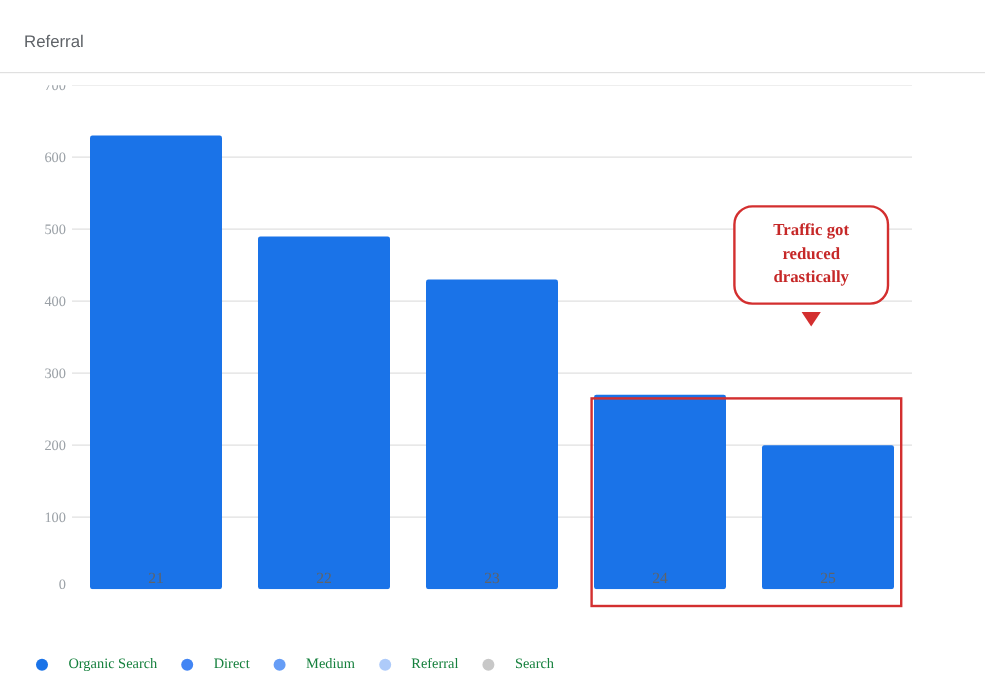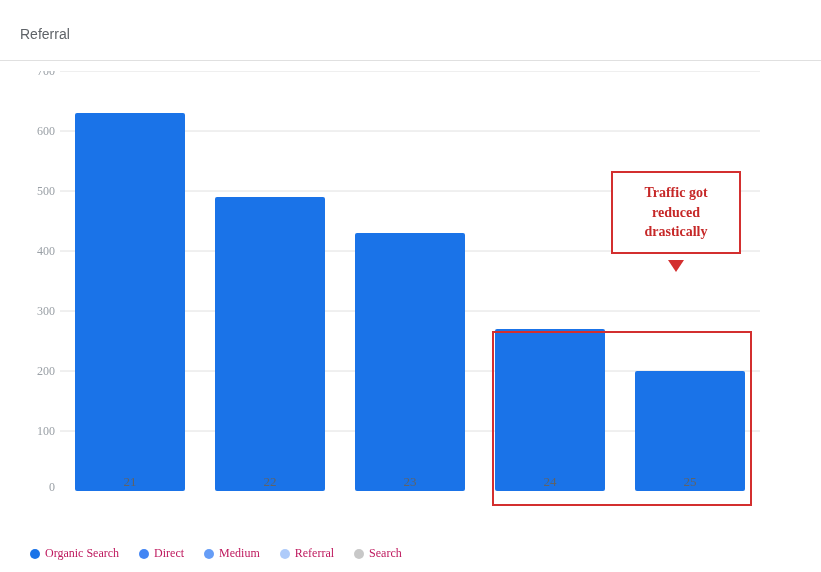--- a/index.html
+++ b/index.html
@@ -58,21 +58,21 @@
       height: 100%;
     }
 
     
     .annotation-box {
       position: absolute;
       top: 110px;
       right: 80px;
       width: 130px;
       border: 2px solid #d32f2f;
-      border-radius: 0;
+      border-radius: 16px;
       background: #fff;
       padding: 10px 12px;
       text-align: center;
       font-size: 14px;
       font-weight: 700;
       color: #c62828;
       line-height: 1.4;
       z-index: 10;
     }
     .annotation-box::after {
@@ -101,23 +101,23 @@
       position: absolute;
       bottom: 10px;
       left: 30px;
       display: flex;
       gap: 20px;
       align-items: center;
     }
     .legend-item {
       display: flex;
       align-items: center;
-      gap: 5px;
+      gap: 17px;
       font-size: 12px;
-      color: #be185d;
+      color: #15803d;
     }
     .legend-dot {
       width: 10px;
       height: 10px;
       border-radius: 50%;
     }
   </style>
 </head>
 <body>
 

